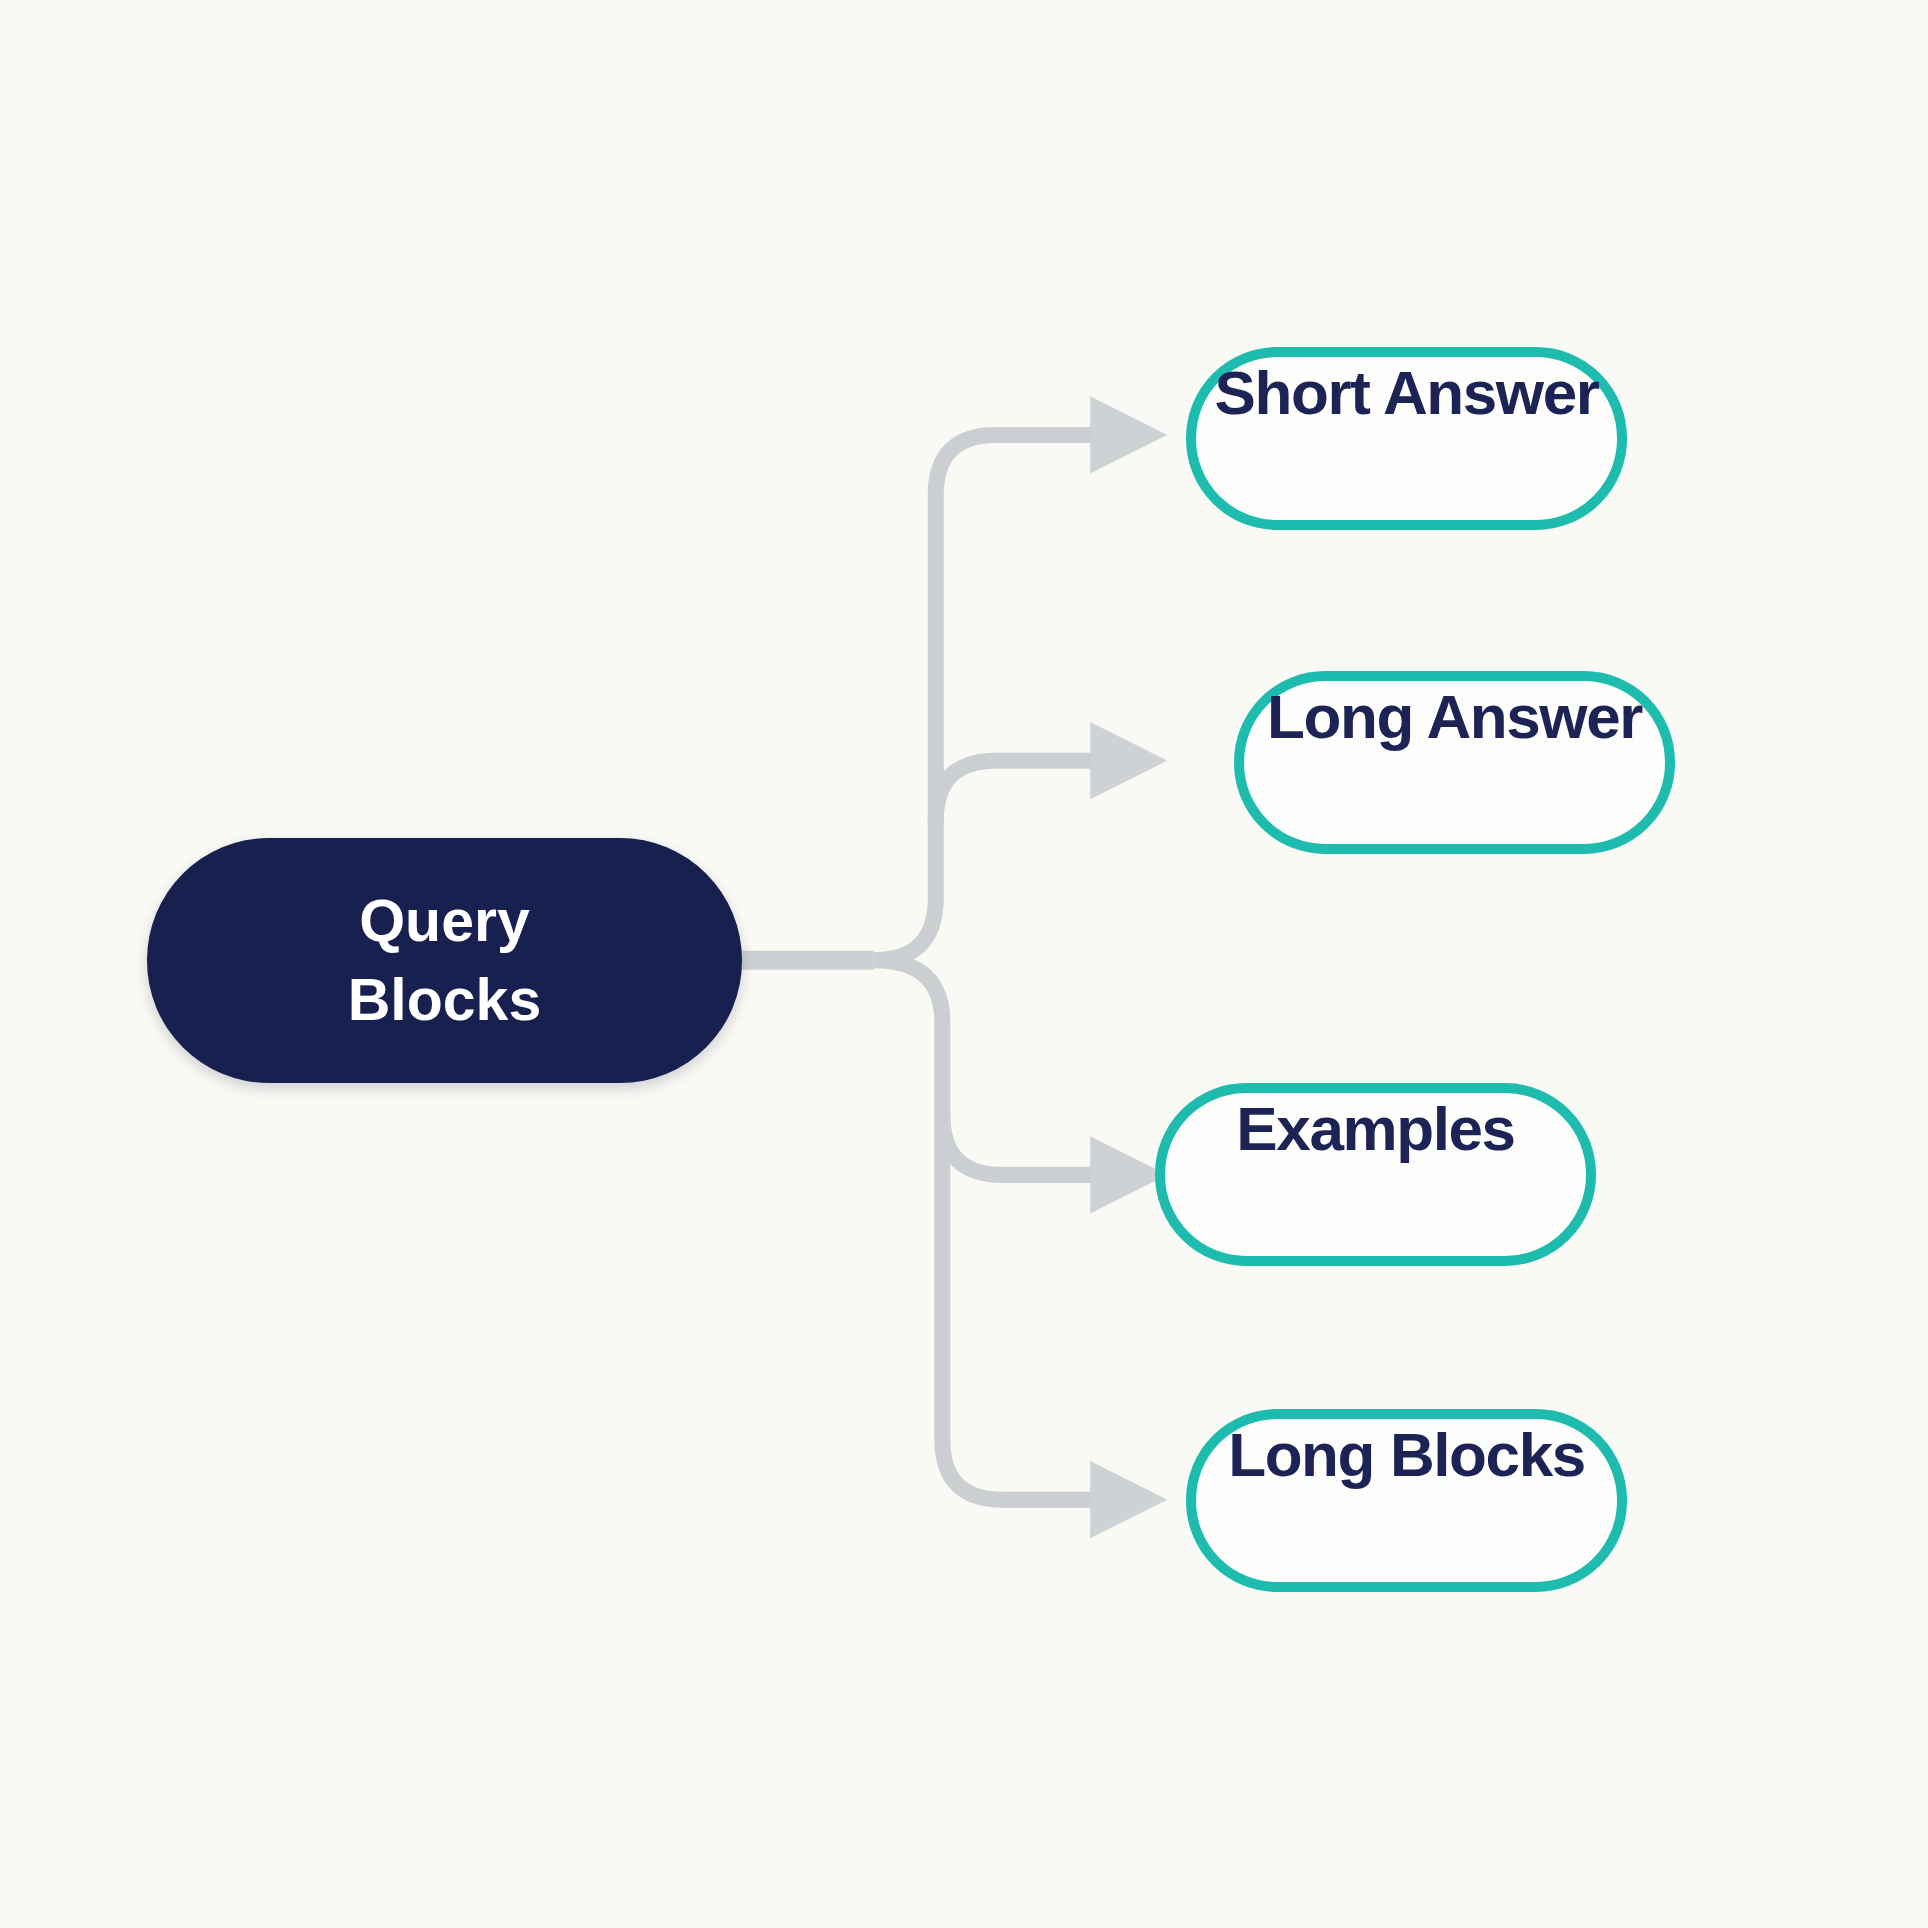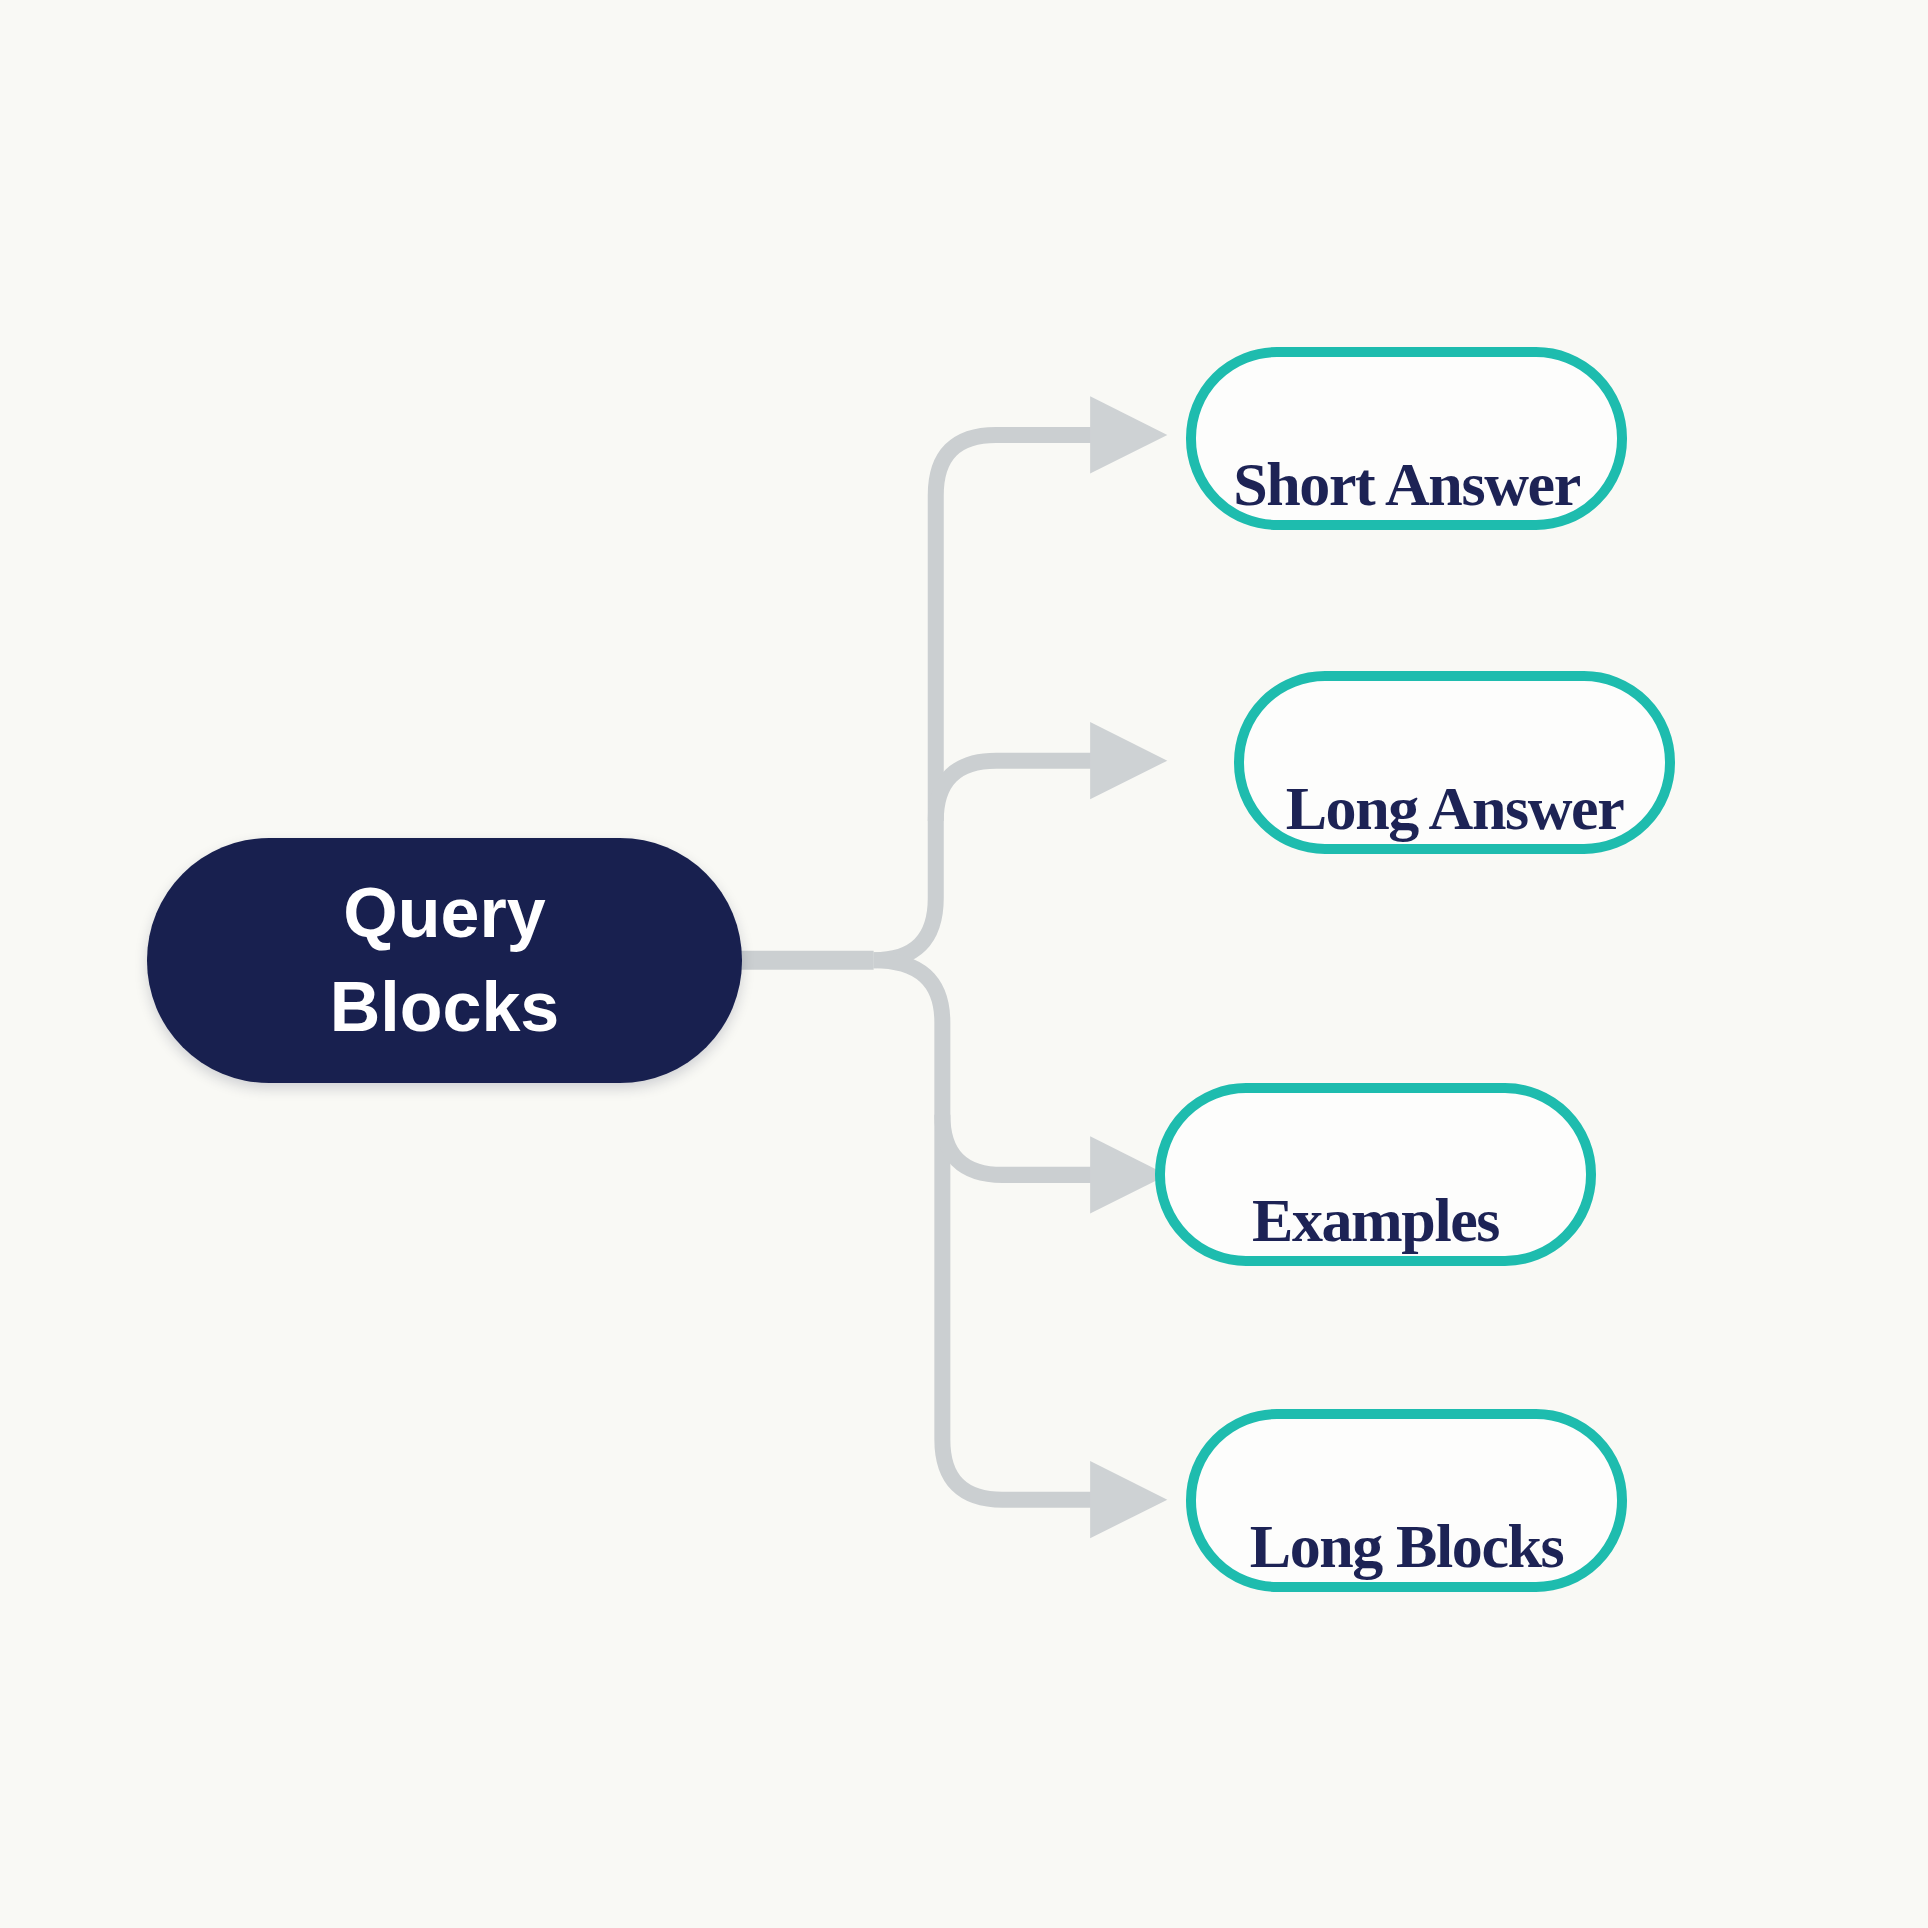--- a/index.html
+++ b/index.html
@@ -45,40 +45,39 @@
     border-radius: 122px;
     display: flex;
     align-items: center;
     justify-content: center;
     text-align: center;
     box-shadow: 0 5.6px 13px rgba(20, 25, 60, 0.18);
   }
   .root-label {
     color: #ffffff;
     font-weight: bold;
-    font-size: 70px;
+    font-size: 59px;
     line-height: 1.33;
     letter-spacing: 0px;
   }
   .root-label .line {
     display: block;
   }
   .child-node {
     position: absolute;
     width: 441px;
     height: 183px;
     background: #fdfdfc;
     border: 10.4px solid #1ebcae;
     border-radius: 91px;
     box-sizing: border-box;
     display: flex;
-    align-items: flex-end;
+    align-items: flex-start;
     justify-content: center;
     text-align: center;
-    font-family: Liberation Serif, serif;
   }
   .child-node .child-label {
     color: #1d2355;
     font-weight: bold;
     font-size: 62px;
     letter-spacing: -1.4px;
     white-space: nowrap;
   }
   .node-short    { left: 1186px; top: 347px;  }
   .node-long     { left: 1234px; top: 671px;  }

